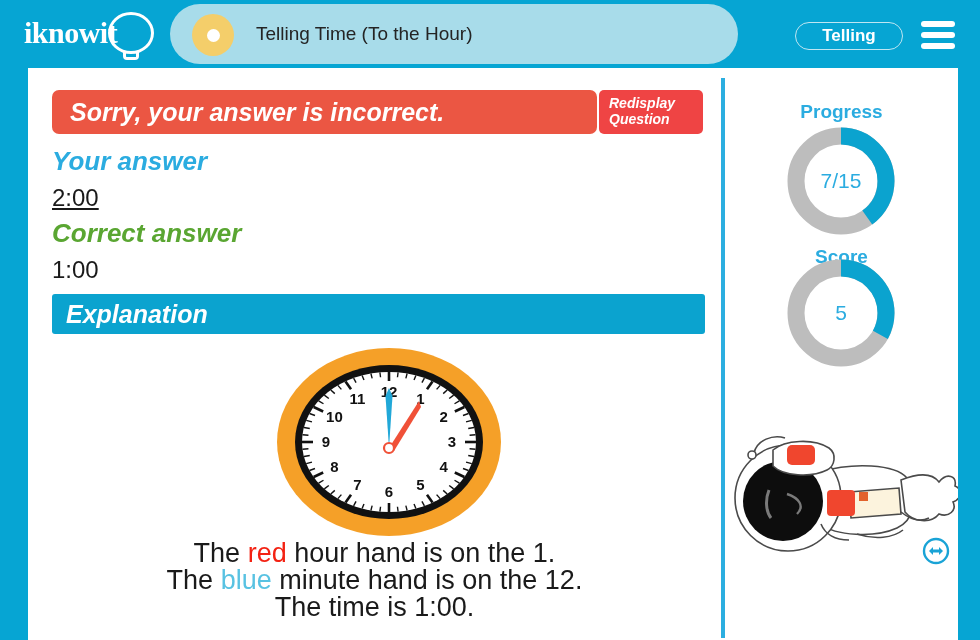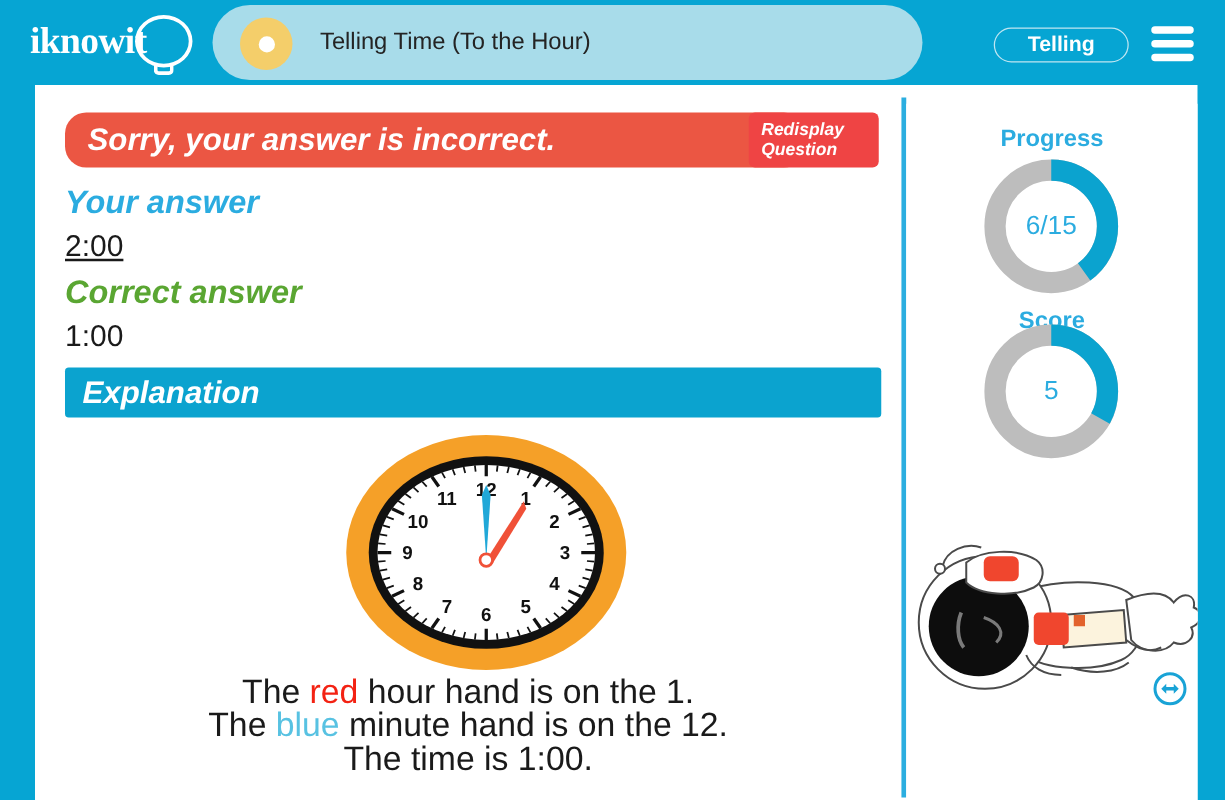--- a/index.html
+++ b/index.html
@@ -73,21 +73,21 @@
   
   .border-left{position:absolute;left:0;top:68px;width:28px;height:572px;background:#06A5D3;}
   .border-right{position:absolute;left:958px;top:68px;width:22px;height:572px;background:#06A5D3;}
   .divider{position:absolute;left:721px;top:78px;width:4px;height:560px;background:#2BAEE0;}
 
   
   .main{position:absolute;left:28px;top:68px;width:693px;height:572px;background:#ffffff;}
 
   .result-banner{
     position:absolute;left:24px;top:22px;width:545px;height:44px;
-    background:#EB5643;border-radius:17px;padding-left:47px;
+    background:#EB5643;border-radius:7px;
   }
   .result-banner-text{
     position:absolute;left:18px;top:0;height:44px;line-height:44px;
     font-size:25px;font-weight:bold;font-style:italic;color:#ffffff;white-space:nowrap;
   }
   .redisplay-btn{
     position:absolute;left:571px;top:22px;width:104px;height:44px;
     background:#ef4444;border-radius:5px;cursor:pointer;
   }
   .redisplay-btn div{
@@ -308,21 +308,21 @@
   </div>
 
   <div class="sidebar">
 
     <div class="ring-label progress-label">Progress</div>
     <div class="ring progress-ring">
       <svg width="116" height="116" viewBox="0 0 116 116">
         <circle cx="58" cy="58" r="45" fill="none" stroke="#BDBDBD" stroke-width="17"></circle>
         <circle id="progress-arc" cx="58" cy="58" r="45" fill="none" stroke="#0BA3CF" stroke-width="17" transform="rotate(-90 58 58)" stroke-dasharray="113.10 169.65"></circle>
       </svg>
-      <div class="ring-value">6/15</div>
+      <div class="ring-value">7/15</div>
     </div>
 
     <div class="ring-label score-label">Score</div>
     <div class="ring score-ring">
       <svg width="116" height="116" viewBox="0 0 116 116">
         <circle cx="58" cy="58" r="45" fill="none" stroke="#BDBDBD" stroke-width="17"></circle>
         <circle id="score-arc" cx="58" cy="58" r="45" fill="none" stroke="#0BA3CF" stroke-width="17" transform="rotate(-90 58 58)" stroke-dasharray="93.31 189.44"></circle>
       </svg>
       <div class="ring-value">5</div>
     </div>

